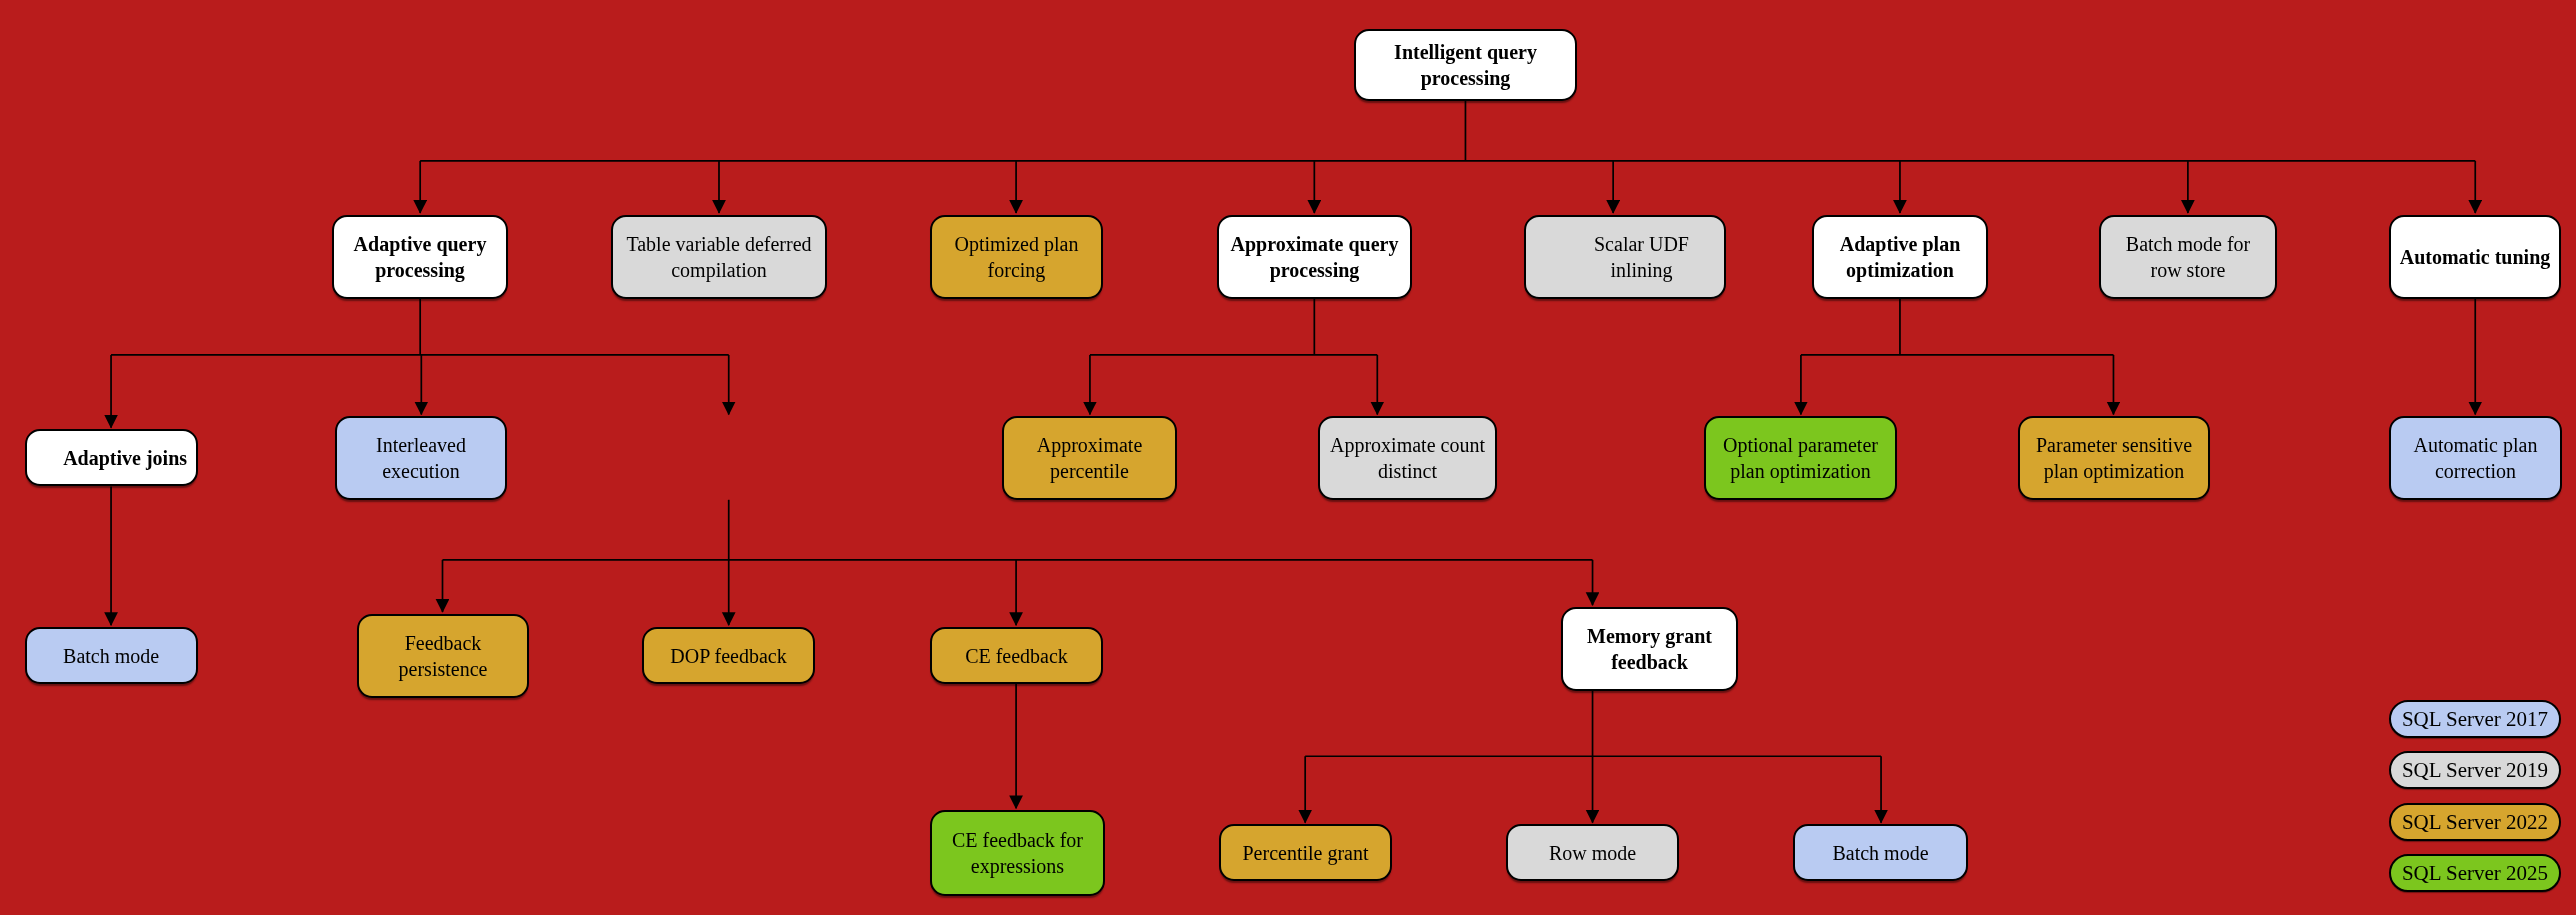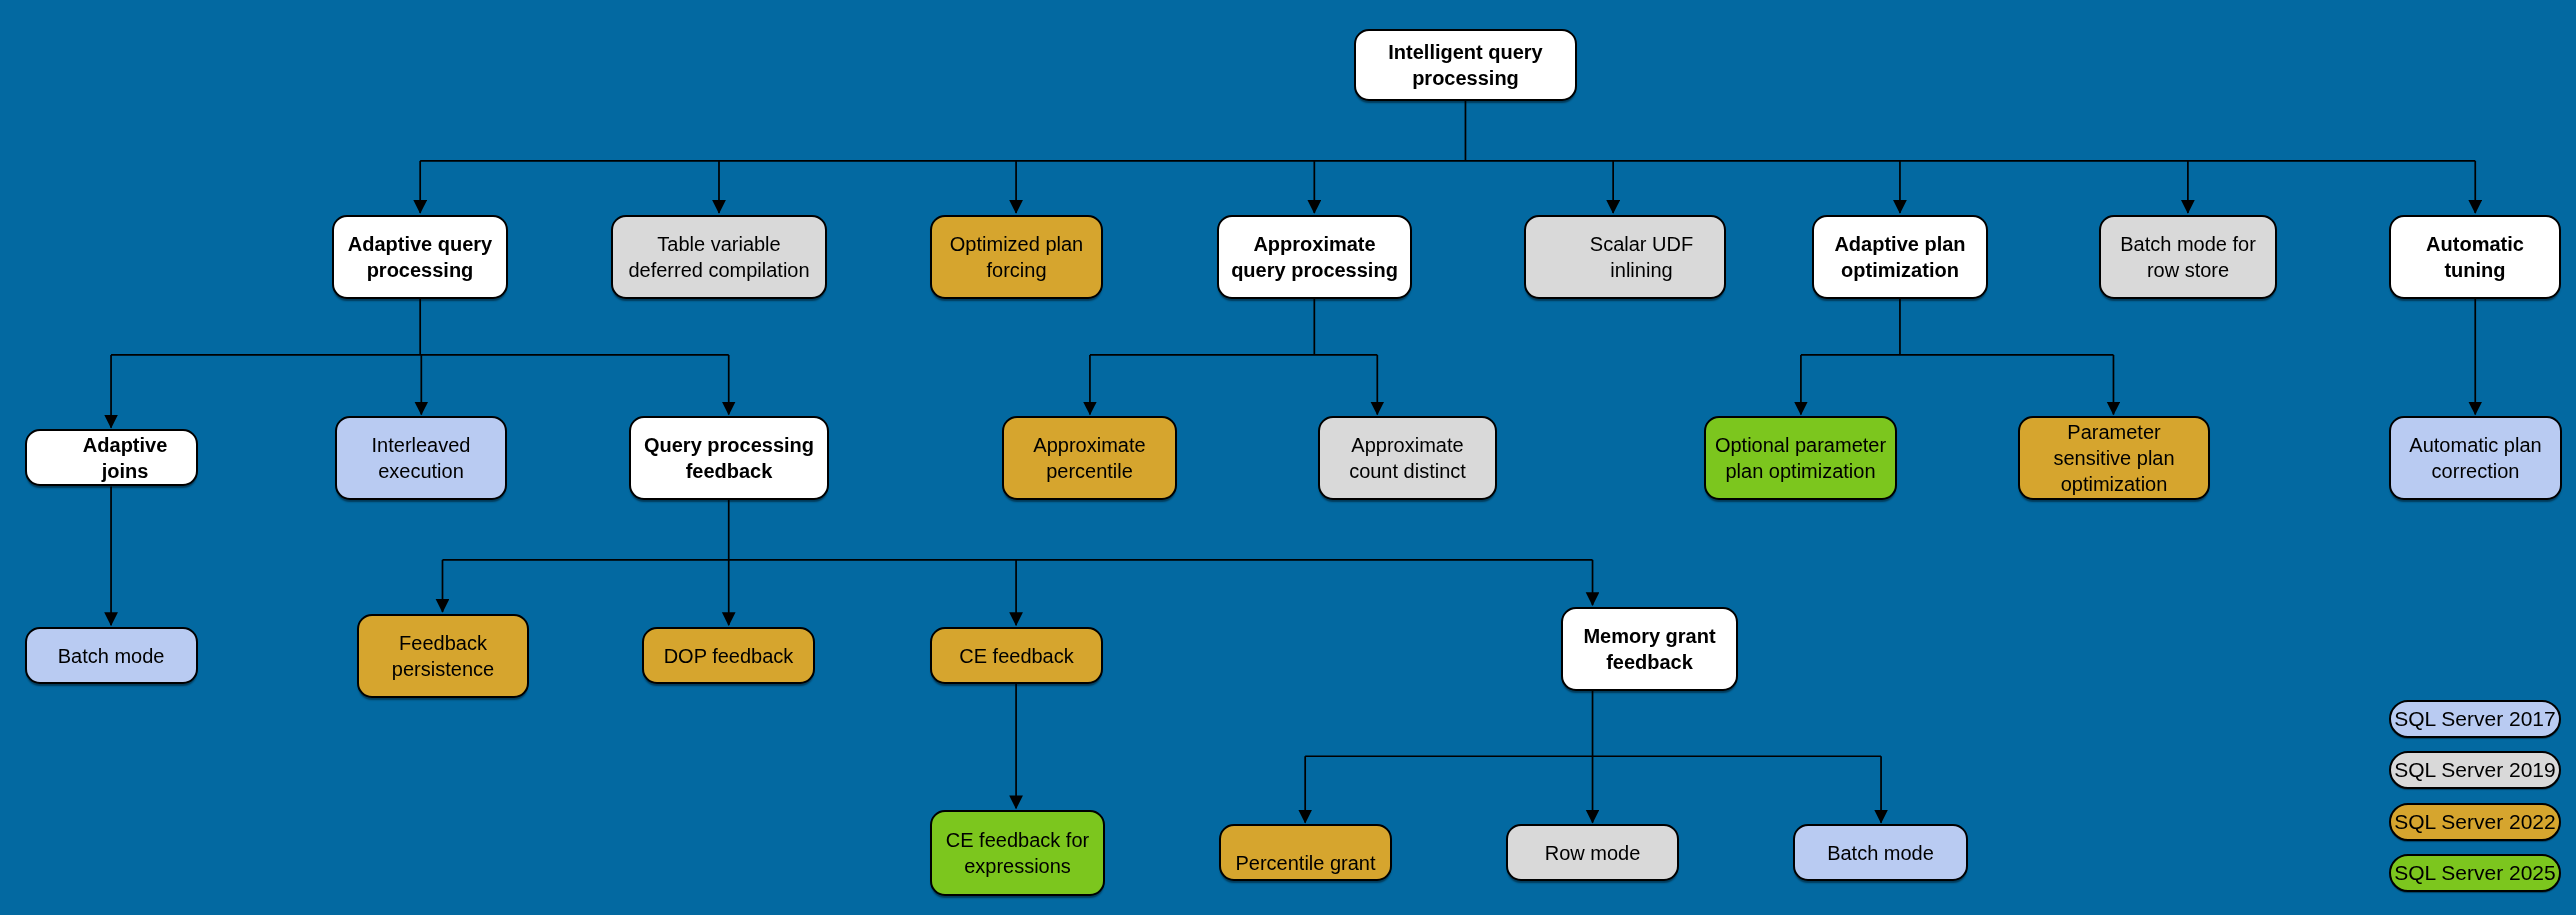--- a/index.html
+++ b/index.html
@@ -1,20 +1,20 @@
 <!DOCTYPE html>
 <html style="font-size:9.2px"><head>
 <meta charset="utf-8">
 <style>
   html,body{margin:0;padding:0;background:#ffffff;}
   #canvas{
     position:relative;
     width:2576px;height:916px;
-    background:#0369a1;
-    font-family:Liberation Sans, sans-serif;
+    background:#b91c1c;
+    font-family:Liberation Serif, serif;
     overflow:hidden;
   }
   #wires{position:absolute;left:0;top:0;width:2576px;height:916px;}
   .c{fill:none;stroke:currentColor;stroke-width:3;}
   .node{
     position:absolute;
     box-sizing:border-box;
     border:2.3px solid #000;
     border-radius:15px;
     background:#fff;
@@ -123,23 +123,20 @@
   <div class="node" style="left: 2389px; top: 215px; width: 172px; height: 84px; background: rgb(255, 255, 255); border-color: rgb(0, 0, 0); font-weight: 700;">
       <span>Automatic tuning</span>
     </div>
 
   <div class="node" style="left: 24.6px; top: 429px; width: 173px; height: 57px; background: rgb(255, 255, 255); border-color: rgb(0, 0, 0); font-weight: 700; padding-left: 36px;">
       <span>Adaptive joins</span>
     </div>
   <div class="node" style="left: 335px; top: 416px; width: 172px; height: 84px; background: rgb(185, 203, 242); border-color: rgb(0, 0, 0); font-weight: 400;">
       <span>Interleaved execution</span>
     </div>
-  <div class="node" style="left: 629px; top: 416px; width: 200px; height: 84px; background: rgb(255, 255, 255); border-color: rgb(0, 0, 0); font-weight: 700;">
-      <span>Query processing feedback</span>
-    </div>
   <div class="node" style="left: 1002px; top: 416px; width: 175px; height: 84px; background: rgb(214, 165, 46); border-color: rgb(0, 0, 0); font-weight: 400;">
       <span>Approximate percentile</span>
     </div>
   <div class="node" style="left: 1288px; top: 416px; width: 179px; height: 84px; background: rgb(217, 217, 217); border-color: rgb(0, 0, 0); font-weight: 400; margin-left: 30px;">
       <span>Approximate count distinct</span>
     </div>
   <div class="node" style="left: 1704px; top: 416px; width: 193px; height: 84px; background: rgb(124, 198, 30); border-color: rgb(0, 0, 0); font-weight: 400;">
       <span>Optional parameter plan optimization</span>
     </div>
   <div class="node" style="left: 2018px; top: 416px; width: 192px; height: 84px; background: rgb(214, 165, 46); border-color: rgb(0, 0, 0); font-weight: 400;">
@@ -161,21 +158,21 @@
   <div class="node" style="left: 930px; top: 627px; width: 173px; height: 57px; background: rgb(214, 165, 46); border-color: rgb(0, 0, 0); font-weight: 400;">
       <span>CE feedback</span>
     </div>
   <div class="node" style="left: 1561px; top: 607px; width: 177px; height: 84px; background: rgb(255, 255, 255); border-color: rgb(0, 0, 0); font-weight: 700;">
       <span>Memory grant feedback</span>
     </div>
 
   <div class="node" style="left: 930px; top: 810px; width: 175px; height: 86px; background: rgb(124, 198, 30); border-color: rgb(0, 0, 0); font-weight: 400;">
       <span>CE feedback for expressions</span>
     </div>
-  <div class="node" style="left: 1219px; top: 824px; width: 173px; height: 57px; background: rgb(214, 165, 46); border-color: rgb(0, 0, 0); font-weight: 400; align-items: flex-end;">
+  <div class="node" style="left: 1219px; top: 824px; width: 173px; height: 57px; background: rgb(214, 165, 46); border-color: rgb(0, 0, 0); font-weight: 400;">
       <span>Percentile grant</span>
     </div>
   <div class="node" style="left: 1506px; top: 824px; width: 173px; height: 57px; background: rgb(217, 217, 217); border-color: rgb(0, 0, 0); font-weight: 400;">
       <span>Row mode</span>
     </div>
   <div class="node" style="left: 1793px; top: 824px; width: 175px; height: 57px; background: rgb(185, 203, 242); border-color: rgb(0, 0, 0); font-weight: 400;">
       <span>Batch mode</span>
     </div>
 
   <div class="pill" style="left: 2389px; top: 700px; width: 172px; height: 38px; background: rgb(185, 203, 242); border-color: rgb(0, 0, 0); font-weight: 400;">

